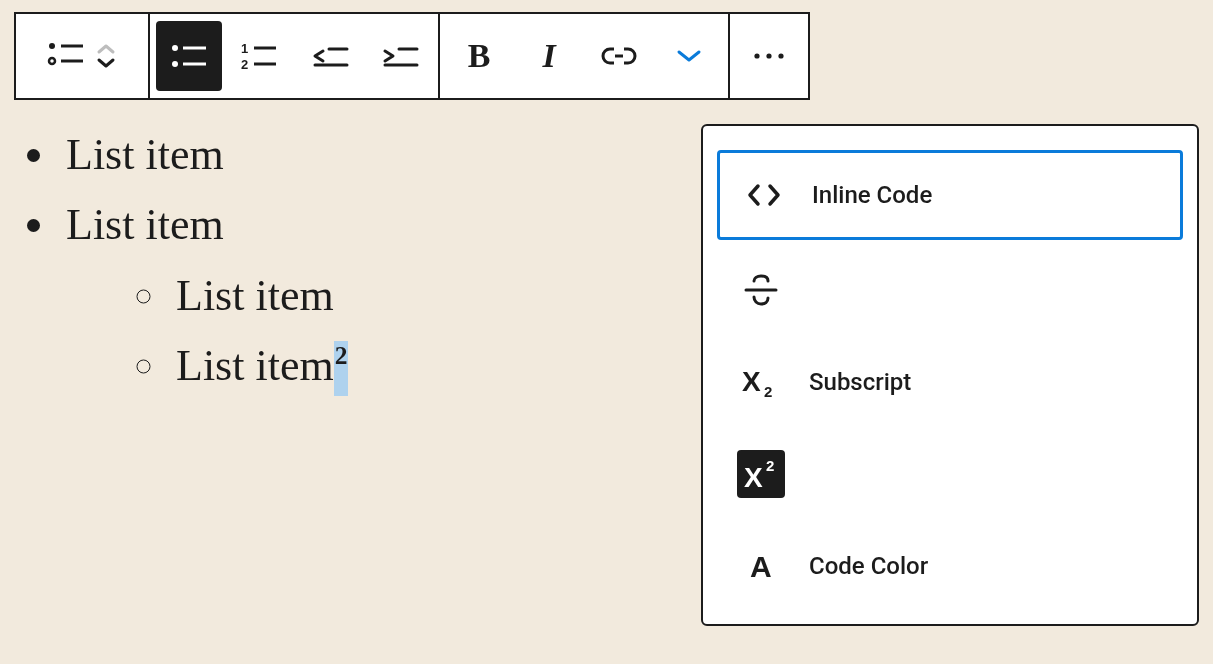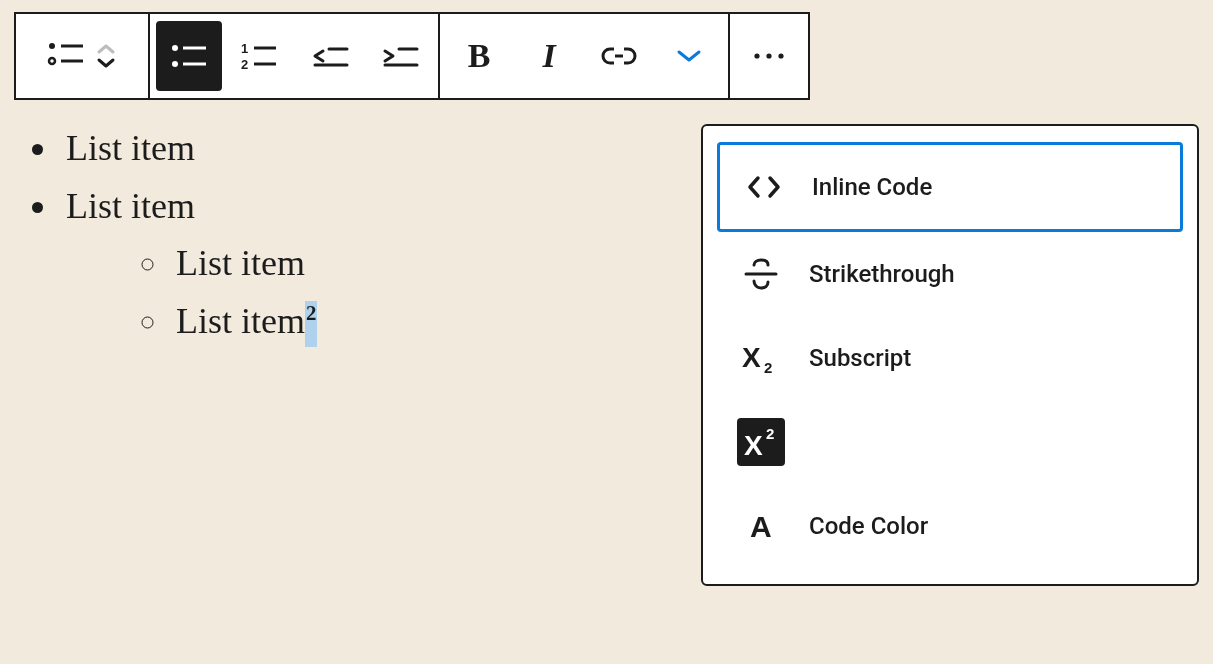--- a/index.html
+++ b/index.html
@@ -68,21 +68,21 @@
     flex-direction: column;
     gap: 2px;
   }
 
   
   .content {
     position: absolute;
     top: 120px;
     left: 14px;
     font-family: Georgia, "Times New Roman", serif;
-    font-size: 36px;
+    font-size: 44px;
     line-height: 1.6;
     color: #1c1c1c;
   }
   ul.top {
     list-style: disc;
     padding-left: 46px;
     margin: 0;
   }
   ul.sub {
     list-style: circle;
@@ -114,20 +114,21 @@
   }
   .dropdown-item {
     display: flex;
     align-items: center;
     gap: 24px;
     padding: 18px 20px;
     font-size: 24px;
     font-weight: 500;
     border-radius: 4px;
     cursor: pointer;
+    margin-top: 8px;
   }
   .dropdown-item.highlighted {
     border: 3px solid var(--accent-blue);
     border-radius: 4px;
   }
   .dropdown-icon {
     width: 48px;
     height: 48px;
     display: flex;
     align-items: center;
@@ -259,21 +260,20 @@
 
 
   <div class="dropdown-item">
     <span class="dropdown-icon">
       <svg width="36" height="34" viewBox="0 0 36 34" fill="none" stroke="#1c1c1c" stroke-width="3" stroke-linecap="round">
         <path d="M25 8 C25 4 21 3 18 3 C14 3 11 5 11 8"></path>
         <line x1="3" y1="17" x2="33" y2="17"></line>
         <path d="M11 24 C11 28 14 31 18 31 C22 31 25 29 25 25"></path>
       </svg>
     </span>
-    <span>Strikethrough</span>
   </div>
 
   <div class="dropdown-item">
     <span class="dropdown-icon">
       <svg width="42" height="34" viewBox="0 0 42 34">
         <text x="2" y="26" font-size="28" font-family="sans-serif" font-weight="700" fill="#1c1c1c">X</text>
         <text x="24" y="32" font-size="15" font-family="sans-serif" font-weight="700" fill="#1c1c1c">2</text>
       </svg>
     </span>
     <span>Subscript</span>

